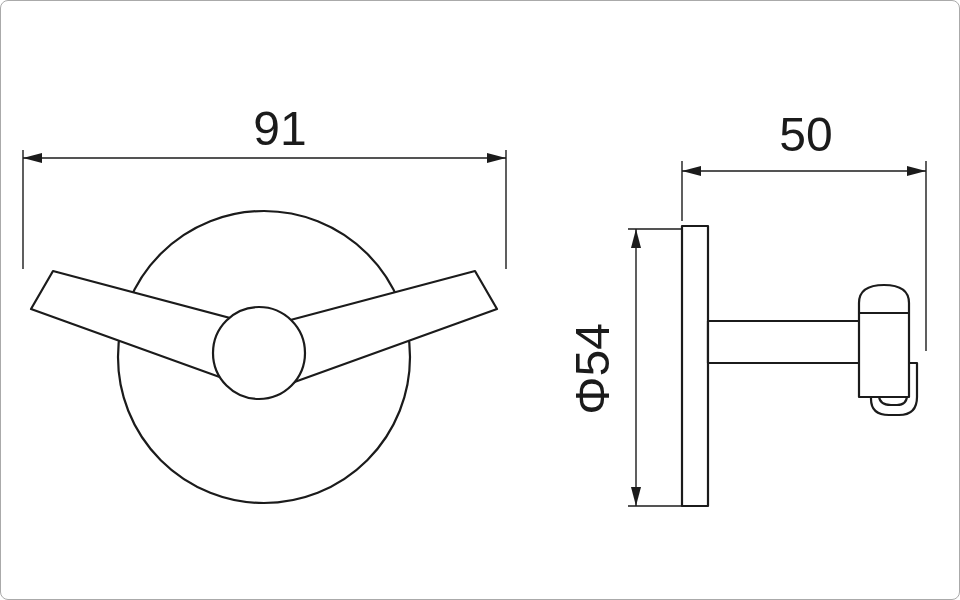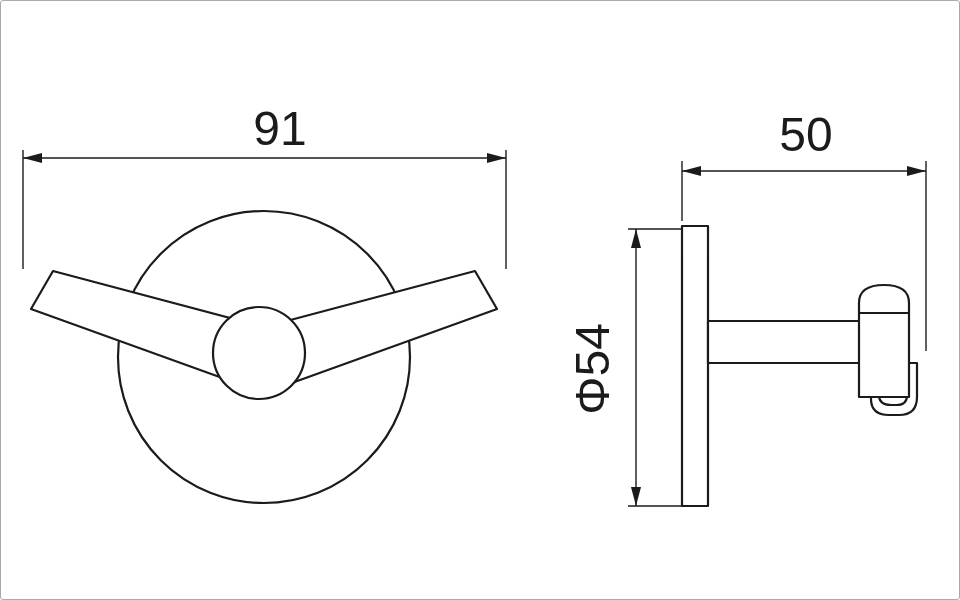--- a/index.html
+++ b/index.html
@@ -6,21 +6,21 @@
     margin: 0;
     padding: 0;
     background: #ffffff;
     font-family: "Liberation Sans", sans-serif;
   }
   .canvas {
     position: relative;
     width: 958px;
     height: 598px;
     border: 1px solid #aaaaaa;
-    border-radius: 3px;
+    border-radius: 8px;
     background: #ffffff;
     overflow: hidden;
   }
   svg { display: block; }
   .obj {
     fill: #ffffff;
     stroke: #1b1b1b;
     stroke-width: 2.2;
     stroke-linejoin: round;
   }

